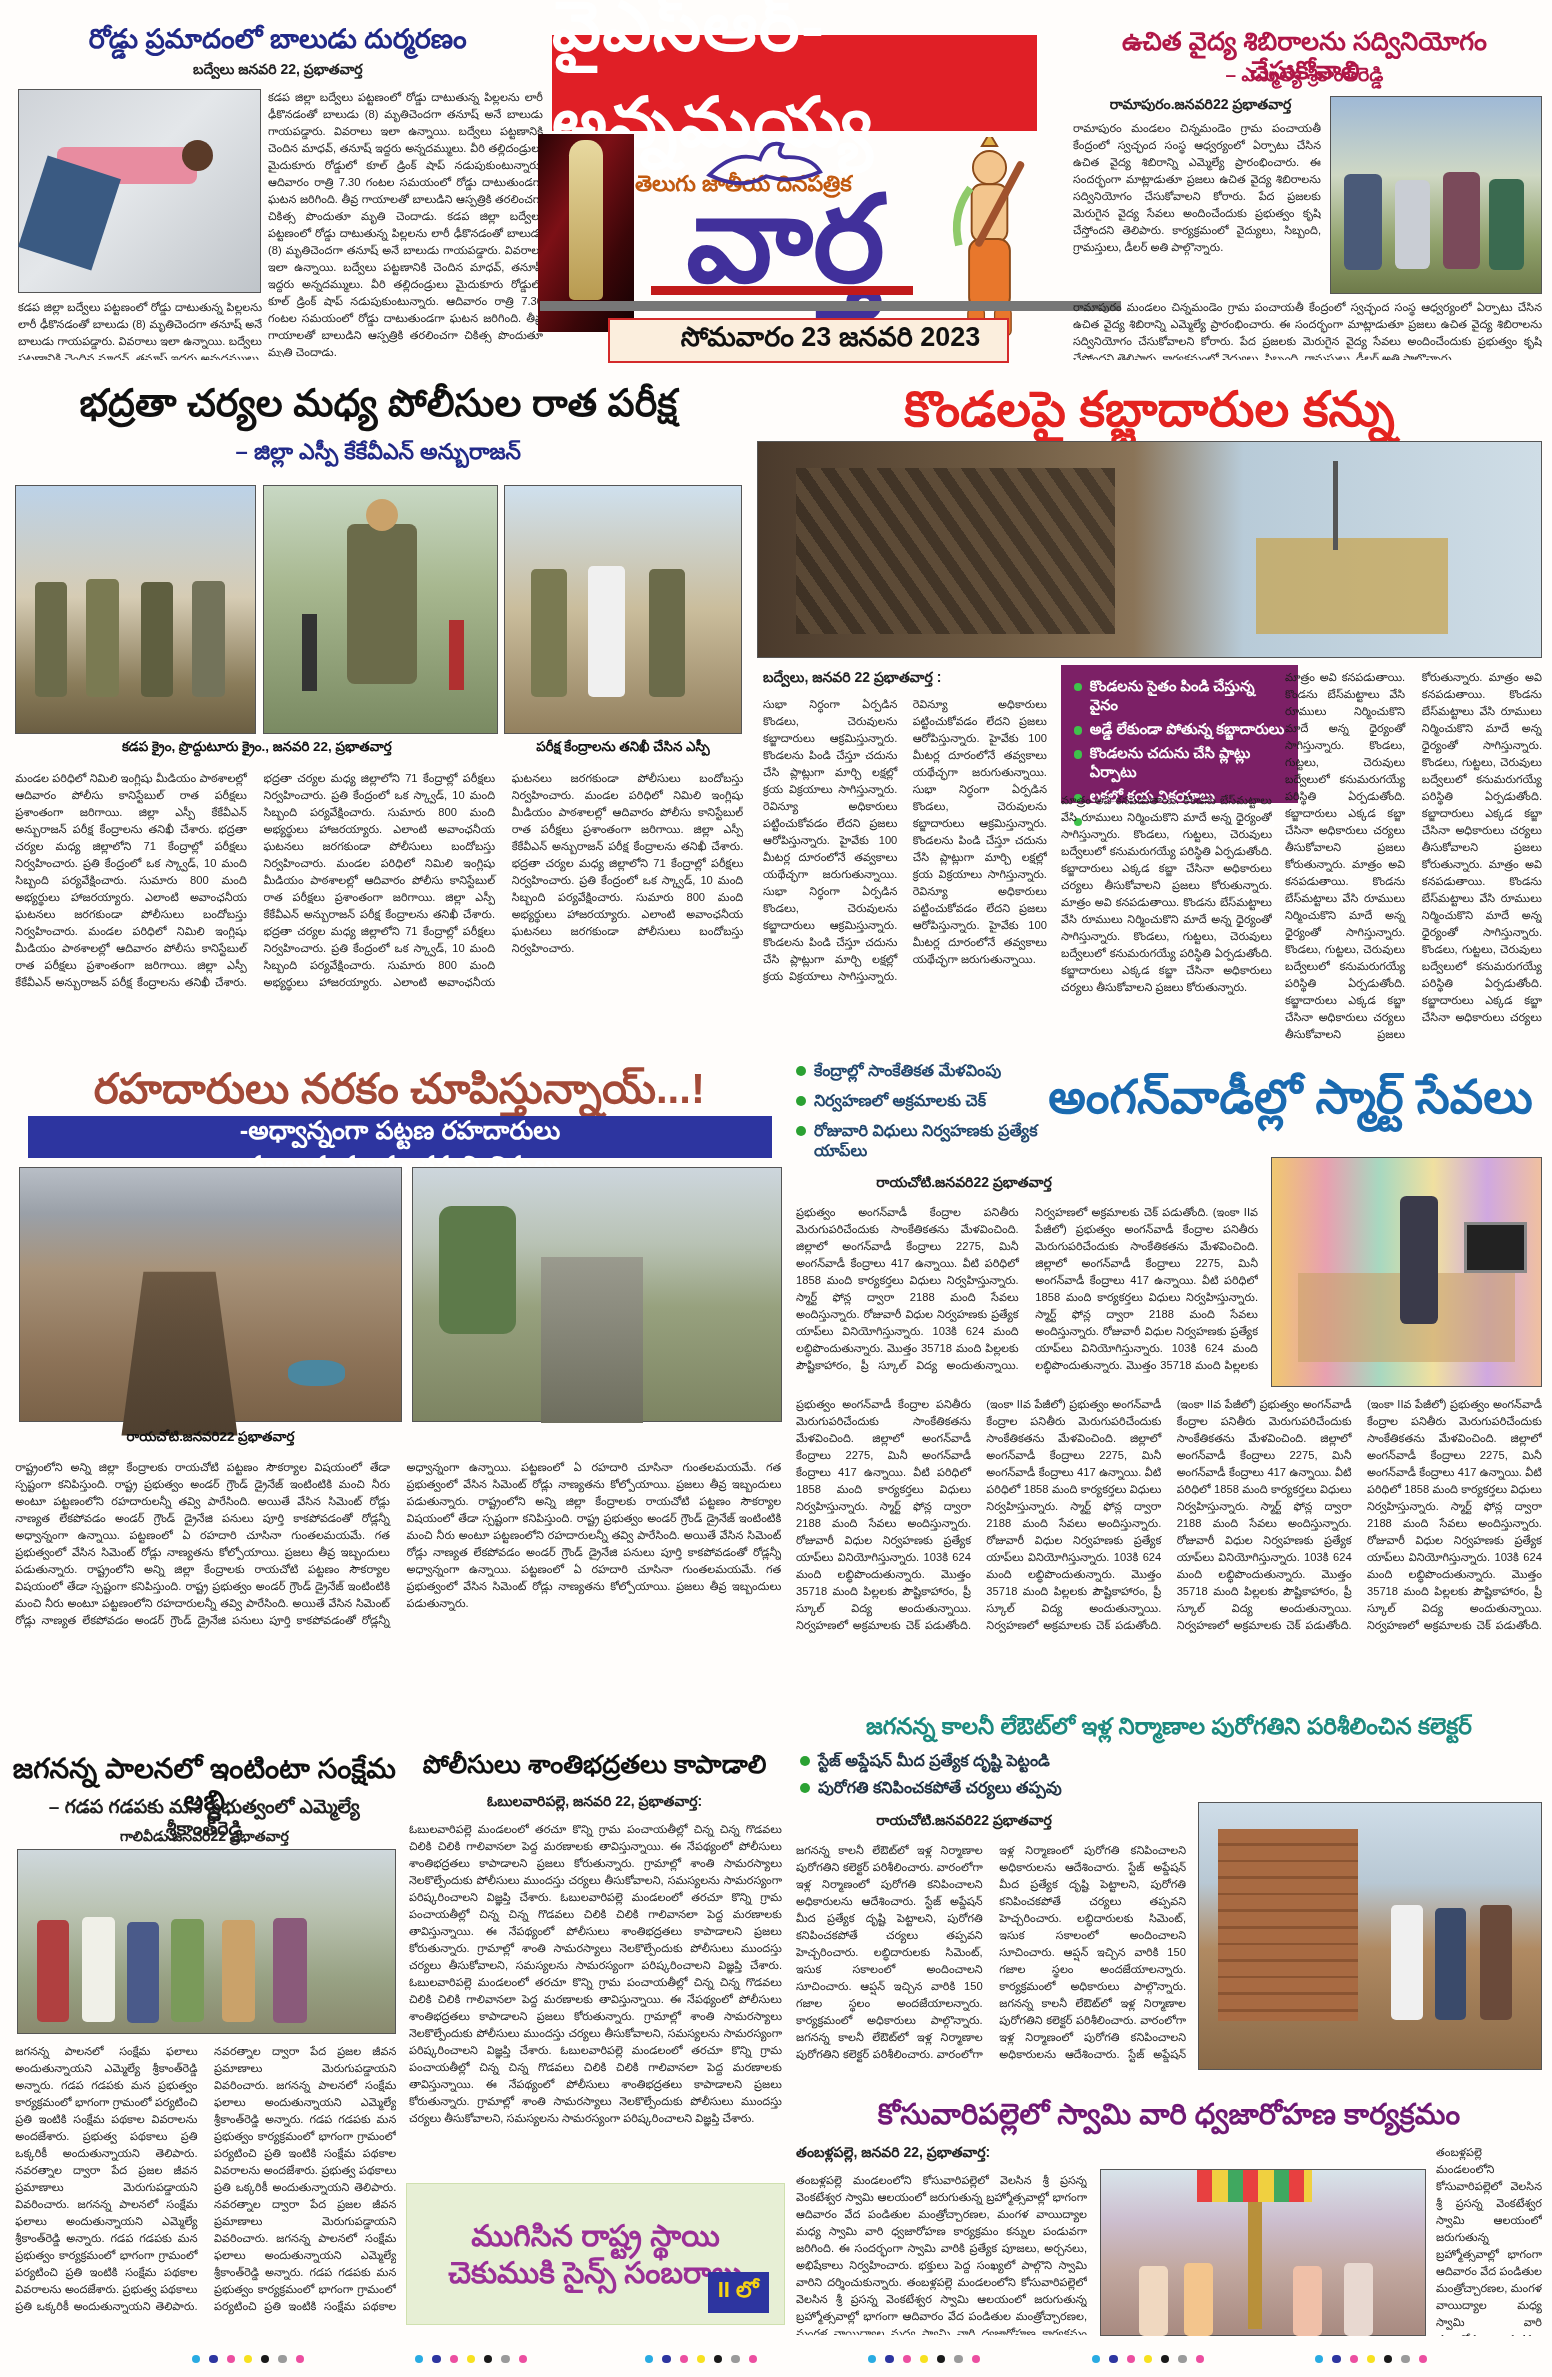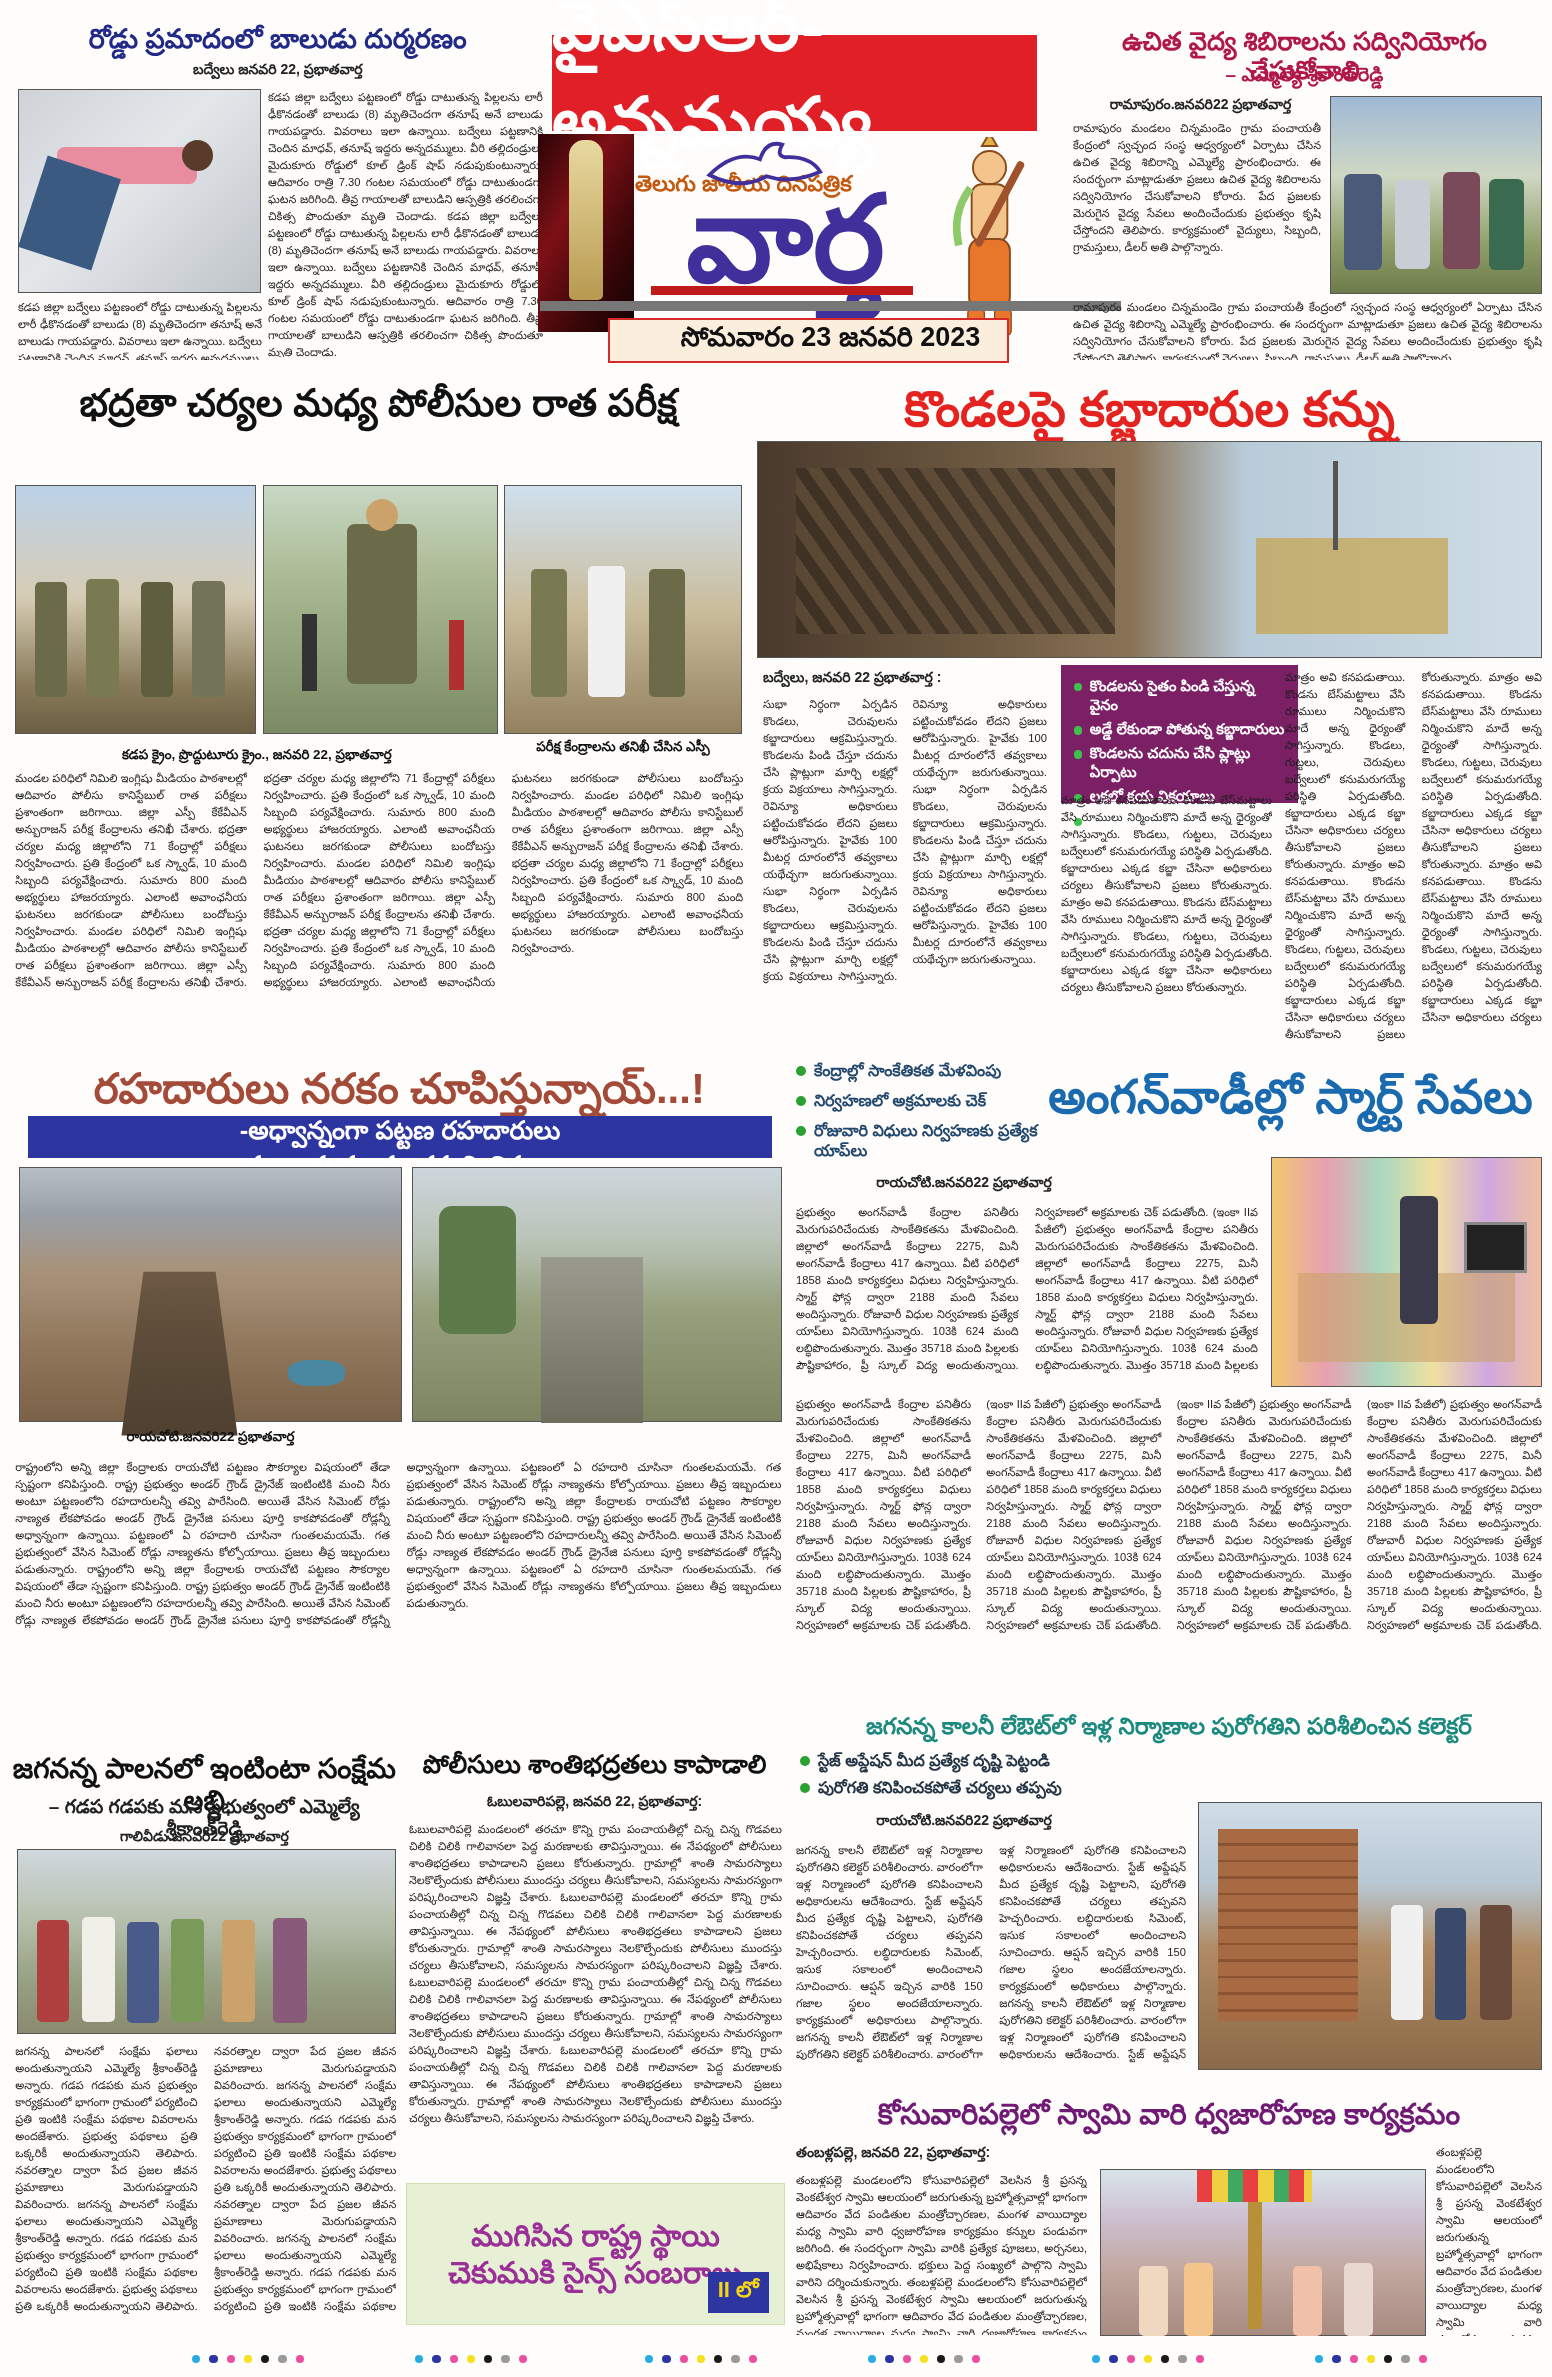--- a/index.html
+++ b/index.html
@@ -86,38 +86,39 @@
   <div class="abs ph" style="left:1330px;top:96px;width:212px;height:198px;background:linear-gradient(180deg,#9fb9d6 0%,#cfd8c4 40%,#8fa06a 75%,#6e7a4a 100%);">
     <div class="abs" style="left:12.8px;top:77px;width:38px;height:96px;background:#4a5a78;border-radius:6.4px;"></div>
     <div class="abs" style="left:64px;top:83px;width:35px;height:89px;background:#c9cdd4;border-radius:6.4px;"></div>
     <div class="abs" style="left:112px;top:75px;width:37px;height:97px;background:#7a4a5a;border-radius:6.4px;"></div>
     <div class="abs" style="left:158px;top:82px;width:35px;height:91px;background:#3a6a50;border-radius:6.4px;"></div>
   </div>
   <div class="abs body-text" style="left:1073px;top:120px;width:248px;height:174px;">రామాపురం మండలం చిన్నమండెం గ్రామ పంచాయతీ కేంద్రంలో స్వచ్ఛంద సంస్థ ఆధ్వర్యంలో ఏర్పాటు చేసిన ఉచిత వైద్య శిబిరాన్ని ఎమ్మెల్యే ప్రారంభించారు. ఈ సందర్భంగా మాట్లాడుతూ ప్రజలు ఉచిత వైద్య శిబిరాలను సద్వినియోగం చేసుకోవాలని కోరారు. పేద ప్రజలకు మెరుగైన వైద్య సేవలు అందించేందుకు ప్రభుత్వం కృషి చేస్తోందని తెలిపారు. కార్యక్రమంలో వైద్యులు, సిబ్బంది, గ్రామస్తులు, డీలర్ అతి పాల్గొన్నారు.</div>
   <div class="abs body-text" style="left:1073px;top:299px;width:469px;height:61px;">రామాపురం మండలం చిన్నమండెం గ్రామ పంచాయతీ కేంద్రంలో స్వచ్ఛంద సంస్థ ఆధ్వర్యంలో ఏర్పాటు చేసిన ఉచిత వైద్య శిబిరాన్ని ఎమ్మెల్యే ప్రారంభించారు. ఈ సందర్భంగా మాట్లాడుతూ ప్రజలు ఉచిత వైద్య శిబిరాలను సద్వినియోగం చేసుకోవాలని కోరారు. పేద ప్రజలకు మెరుగైన వైద్య సేవలు అందించేందుకు ప్రభుత్వం కృషి చేస్తోందని తెలిపారు. కార్యక్రమంలో వైద్యులు, సిబ్బంది, గ్రామస్తులు, డీలర్ అతి పాల్గొన్నారు.</div>
 
   <div class="abs hl" style="left:12.8px;top:382px;width:731px;font-size:38px;color:#111;">భద్రతా చర్యల మధ్య పోలీసుల రాత పరీక్ష</div>
+  <div class="abs hl" style="left:12.8px;top:439px;width:731px;font-size:22px;color:#222a88;">– జిల్లా ఎస్పీ కేకేవీఎన్ అన్బురాజన్</div>
   <div class="abs ph" style="left:15.3px;top:485px;width:241px;height:249px;background:linear-gradient(180deg,#bcd2e8 0%,#d6ccb4 45%,#8a7c5a 80%,#6b5e42 100%);">
     <div class="abs" style="left:19px;top:96px;width:32px;height:115px;background:#6b6b4a;border-radius:5.1px;"></div>
     <div class="abs" style="left:70px;top:93px;width:33px;height:118px;background:#7a7a52;border-radius:5.1px;"></div>
     <div class="abs" style="left:125px;top:96px;width:32px;height:115px;background:#5f5f40;border-radius:5.1px;"></div>
     <div class="abs" style="left:176px;top:95px;width:33px;height:116px;background:#73735a;border-radius:5.1px;"></div>
   </div>
   <div class="abs ph" style="left:263px;top:485px;width:235px;height:249px;background:linear-gradient(180deg,#c8d8c4 0%,#a8b890 40%,#7a8a62 100%);">
     <div class="abs" style="left:83px;top:38px;width:70px;height:160px;background:#6b6b4a;border-radius:7.7px;"></div>
     <div class="abs" style="left:102px;top:12.8px;width:32px;height:32px;background:#caa26a;border-radius:50%;"></div>
     <div class="abs" style="left:38px;top:128px;width:15.3px;height:77px;background:#333;"></div>
     <div class="abs" style="left:185px;top:134px;width:15.3px;height:70px;background:#b03030;"></div>
   </div>
   <div class="abs ph" style="left:504px;top:485px;width:238px;height:249px;background:linear-gradient(180deg,#cfe0ee 0%,#cabd9c 50%,#93805e 100%);">
     <div class="abs" style="left:25.5px;top:83px;width:36px;height:128px;background:#7a7a52;border-radius:5.1px;"></div>
     <div class="abs" style="left:83px;top:80px;width:37px;height:131px;background:#f0f0f0;border-radius:5.1px;"></div>
     <div class="abs" style="left:144px;top:83px;width:36px;height:128px;background:#6b6b4a;border-radius:5.1px;"></div>
   </div>
-  <div class="abs caption" style="left:15.3px;top:739px;width:483px;margin-top:8px;">కడప క్రైం, ప్రొద్దుటూరు క్రైం., జనవరి 22, ప్రభాతవార్త</div>
+  <div class="abs caption" style="left:15.3px;top:739px;width:483px;">కడప క్రైం, ప్రొద్దుటూరు క్రైం., జనవరి 22, ప్రభాతవార్త</div>
   <div class="abs caption" style="left:504px;top:739px;width:238px;">పరీక్ష కేంద్రాలను తనిఖీ చేసిన ఎస్పీ</div>
   <div class="abs body-text cols3" style="left:15.3px;top:770px;width:728px;height:291px;">మండల పరిధిలో నిమిలి ఇంగ్లిషు మీడియం పాఠశాలల్లో ఆదివారం పోలీసు కానిస్టేబుల్ రాత పరీక్షలు ప్రశాంతంగా జరిగాయి. జిల్లా ఎస్పీ కేకేవీఎన్ అన్బురాజన్ పరీక్ష కేంద్రాలను తనిఖీ చేశారు. భద్రతా చర్యల మధ్య జిల్లాలోని 71 కేంద్రాల్లో పరీక్షలు నిర్వహించారు. ప్రతి కేంద్రంలో ఒక స్క్వాడ్, 10 మంది సిబ్బంది పర్యవేక్షించారు. సుమారు 800 మంది అభ్యర్థులు హాజరయ్యారు. ఎలాంటి అవాంఛనీయ ఘటనలు జరగకుండా పోలీసులు బందోబస్తు నిర్వహించారు. మండల పరిధిలో నిమిలి ఇంగ్లిషు మీడియం పాఠశాలల్లో ఆదివారం పోలీసు కానిస్టేబుల్ రాత పరీక్షలు ప్రశాంతంగా జరిగాయి. జిల్లా ఎస్పీ కేకేవీఎన్ అన్బురాజన్ పరీక్ష కేంద్రాలను తనిఖీ చేశారు. భద్రతా చర్యల మధ్య జిల్లాలోని 71 కేంద్రాల్లో పరీక్షలు నిర్వహించారు. ప్రతి కేంద్రంలో ఒక స్క్వాడ్, 10 మంది సిబ్బంది పర్యవేక్షించారు. సుమారు 800 మంది అభ్యర్థులు హాజరయ్యారు. ఎలాంటి అవాంఛనీయ ఘటనలు జరగకుండా పోలీసులు బందోబస్తు నిర్వహించారు. మండల పరిధిలో నిమిలి ఇంగ్లిషు మీడియం పాఠశాలల్లో ఆదివారం పోలీసు కానిస్టేబుల్ రాత పరీక్షలు ప్రశాంతంగా జరిగాయి. జిల్లా ఎస్పీ కేకేవీఎన్ అన్బురాజన్ పరీక్ష కేంద్రాలను తనిఖీ చేశారు. భద్రతా చర్యల మధ్య జిల్లాలోని 71 కేంద్రాల్లో పరీక్షలు నిర్వహించారు. ప్రతి కేంద్రంలో ఒక స్క్వాడ్, 10 మంది సిబ్బంది పర్యవేక్షించారు. సుమారు 800 మంది అభ్యర్థులు హాజరయ్యారు. ఎలాంటి అవాంఛనీయ ఘటనలు జరగకుండా పోలీసులు బందోబస్తు నిర్వహించారు. మండల పరిధిలో నిమిలి ఇంగ్లిషు మీడియం పాఠశాలల్లో ఆదివారం పోలీసు కానిస్టేబుల్ రాత పరీక్షలు ప్రశాంతంగా జరిగాయి. జిల్లా ఎస్పీ కేకేవీఎన్ అన్బురాజన్ పరీక్ష కేంద్రాలను తనిఖీ చేశారు. భద్రతా చర్యల మధ్య జిల్లాలోని 71 కేంద్రాల్లో పరీక్షలు నిర్వహించారు. ప్రతి కేంద్రంలో ఒక స్క్వాడ్, 10 మంది సిబ్బంది పర్యవేక్షించారు. సుమారు 800 మంది అభ్యర్థులు హాజరయ్యారు. ఎలాంటి అవాంఛనీయ ఘటనలు జరగకుండా పోలీసులు బందోబస్తు నిర్వహించారు.</div>
 
   <div class="abs hl" style="left:757px;top:381px;width:785px;font-size:49px;color:#e42320;">కొండలపై కబ్జాదారుల కన్ను</div>
   <div class="abs ph" style="left:757px;top:441px;width:785px;height:217px;background:linear-gradient(90deg,#4a3a2c 0%,#6e5a42 30%,#8a7458 48%,#b8cbd8 62%,#cfdde6 100%);">
     <div class="abs" style="left:38px;top:25.5px;width:319px;height:166px;background:repeating-linear-gradient(55deg,#3a2e22 0 11.5px,#5c4a36 11.5px 23px);opacity:.8;"></div>
     <div class="abs" style="left:498px;top:96px;width:192px;height:96px;background:#c8a24a;opacity:.7;"></div>
     <div class="abs" style="left:575px;top:19px;width:5.1px;height:89px;background:#555;"></div>
   </div>
   <div class="abs dateline" style="left:763px;top:669px;width:281px;text-align:left;">బద్వేలు, జనవరి 22 ప్రభాతవార్త :</div>

